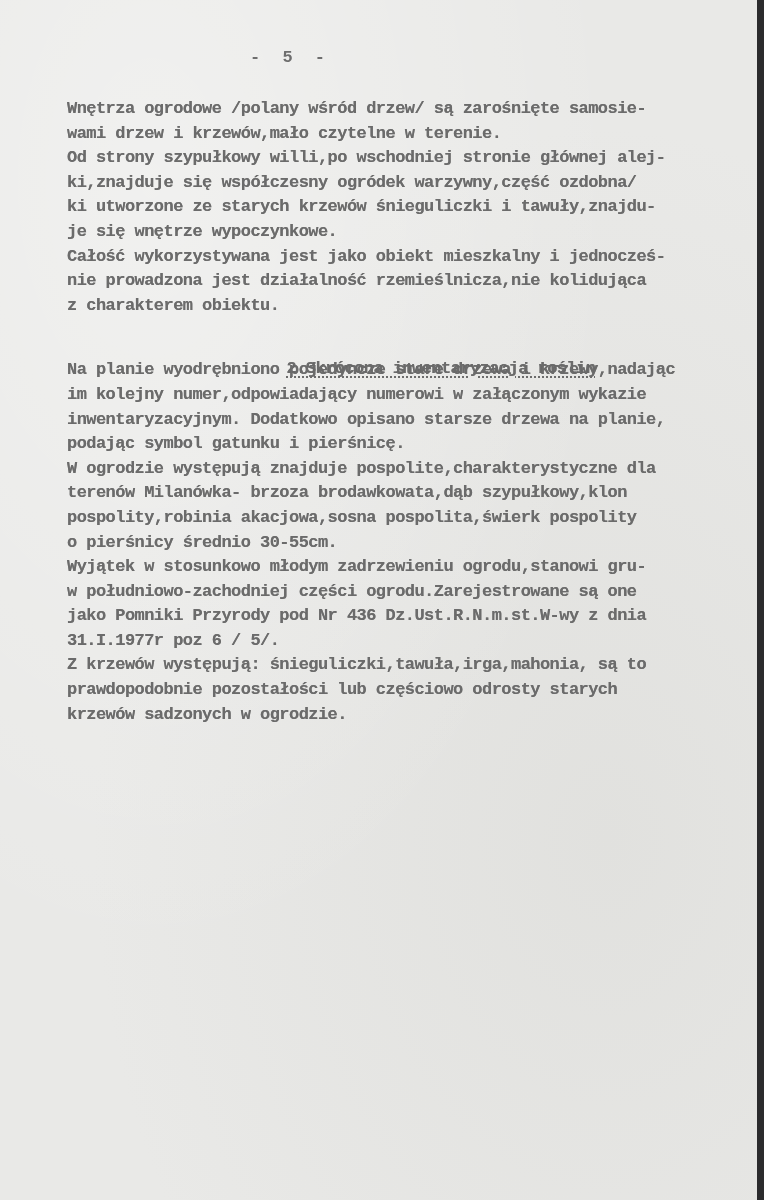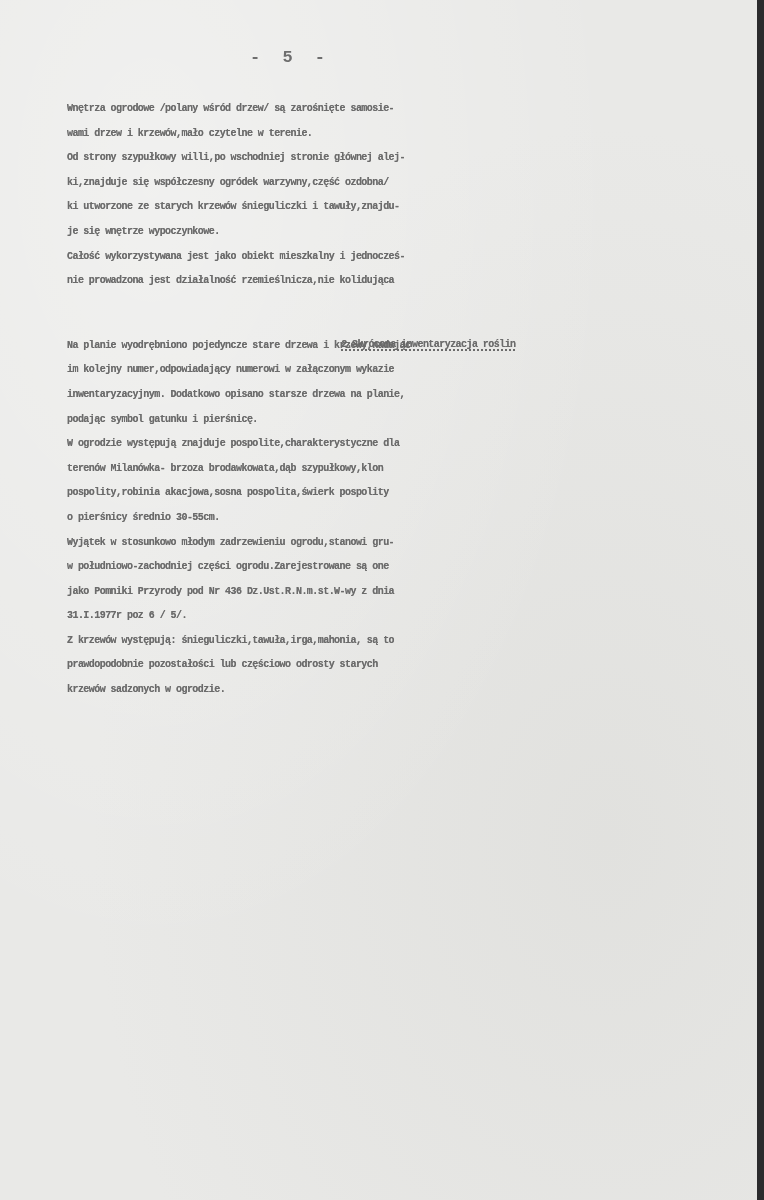--- a/index.html
+++ b/index.html
@@ -42,21 +42,21 @@
       color: #6e6e6e;
       letter-spacing: 6px;
       white-space: pre;
     }
     .body-text {
       position: absolute;
       left: 67px;
       top: 97px;
       width: 690px;
       font-family: "Liberation Mono", "DejaVu Sans Mono", monospace;
-      font-size: 10px;
+      font-size: 17px;
       font-weight: bold;
       color: #6b6b6b;
       text-shadow: 0 0 0.6px rgba(80,80,80,0.6);
     }
     .line {
       height: 24.6px;
       line-height: 24.6px;
       white-space: pre;
       letter-spacing: -0.55px;
     }
@@ -83,20 +83,21 @@
   <div class="body-text">
     <div>
       <div class="line">Wnętrza ogrodowe /polany wśród drzew/ są zarośnięte samosie-</div>
       <div class="line">wami drzew i krzewów,mało czytelne w terenie.</div>
       <div class="line">Od strony szypułkowy willi,po wschodniej stronie głównej alej-</div>
       <div class="line">ki,znajduje się współczesny ogródek warzywny,część ozdobna/</div>
       <div class="line">ki utworzone ze starych krzewów śnieguliczki i tawuły,znajdu-</div>
       <div class="line">je się wnętrze wypoczynkowe.</div>
       <div class="line">Całość wykorzystywana jest jako obiekt mieszkalny i jednocześ-</div>
       <div class="line">nie prowadzona jest działalność rzemieślnicza,nie kolidująca</div>
+      <div class="line">z charakterem obiektu.</div>
     </div>
 
     <div class="heading-line">
       <span class="heading">2.Skrócona inwentaryzacja roślin</span>
     </div>
 
     <div>
       <div class="line">Na planie wyodrębniono pojedyncze stare drzewa i krzewy,nadając</div>
       <div class="line">im kolejny numer,odpowiadający numerowi w załączonym wykazie</div>
       <div class="line">inwentaryzacyjnym. Dodatkowo opisano starsze drzewa na planie,</div>

